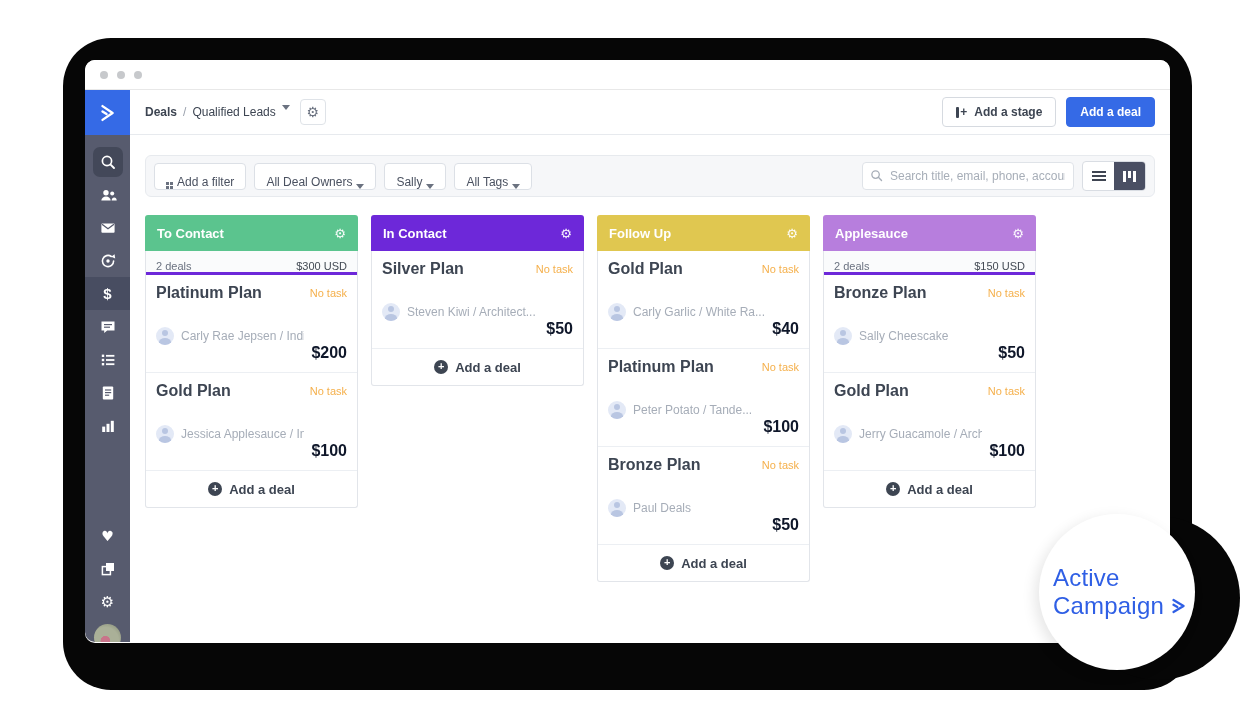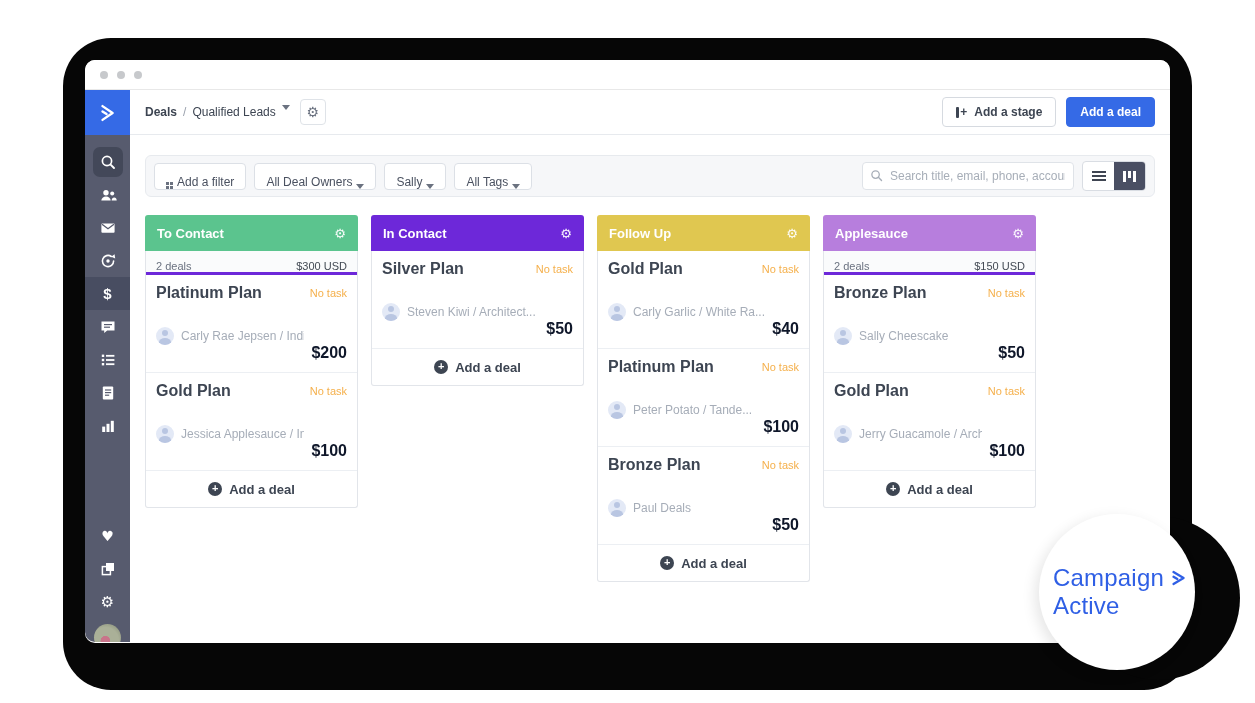--- a/index.html
+++ b/index.html
@@ -448,22 +448,22 @@
           </div>
         </div>
 
       </div>
     </div>
   </div>
 </div>
 
 <div class="logo-circle">
   <div class="logo-line">
+    <span>Active</span>
+  </div>
+  <div class="logo-line">
     <span>Campaign</span>
     <svg width="22" height="22" viewBox="0 0 24 24">
       <path d="M6 5.5 L17 12 L6 18.5" fill="none" stroke="#2f5fe5" stroke-width="2.5" stroke-linecap="round" stroke-linejoin="round"></path>
       <path d="M6 10.6 L10.2 13.1" fill="none" stroke="#2f5fe5" stroke-width="2.5" stroke-linecap="round"></path>
     </svg>
   </div>
-  <div class="logo-line">
-    <span>Active</span>
-  </div>
 </div>
 
 </body></html>

